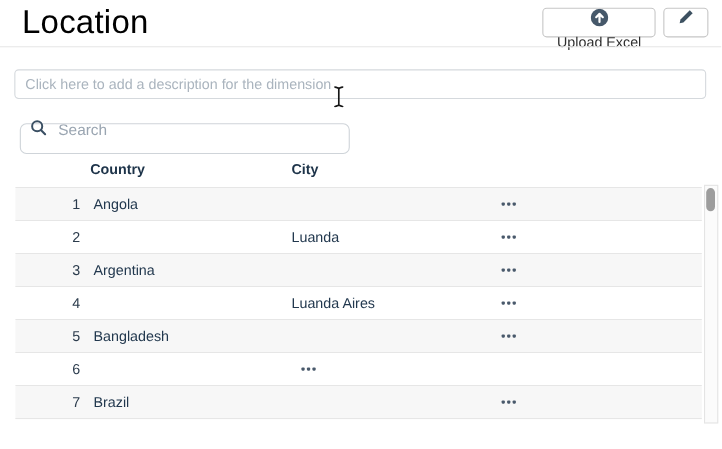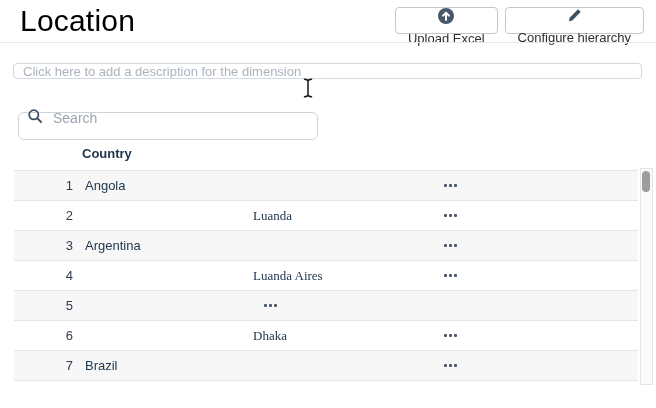--- a/index.html
+++ b/index.html
@@ -29,21 +29,21 @@
     font-size: 13px; color: #2e2e2e;
     cursor: pointer; white-space: nowrap; flex-direction: column;
   }
   .tbtn svg { display: block; }
   .header-divider {
     position: absolute; top: 42px; left: 0; width: 656px;
     border-top: 1px solid #e8e8e8;
   }
   .desc-input {
     position: absolute; left: 13px; top: 63px;
-    width: 629px; height: 16px;
+    width: 629px; height: 27px;
     border: 1px solid #d5d9dd; border-radius: 4px;
     padding: 0 9px; font-family: "Liberation Sans", sans-serif;
     font-size: 13px; color: #ec4899; background: #fff; outline: none;
   }
   .desc-input::placeholder { color: #aab4be; opacity: 1; }
   .search-wrap {
     position: absolute; left: 18px; top: 102px;
     width: 300px; height: 28px;
   }
   .search-input {
@@ -71,21 +71,21 @@
   }
   .trow {
     display: flex; align-items: center;
     height: 30px; border-bottom: 1px solid #e6e6e6;
     background: #ffffff;
     font-size: 13px; color: #22384e;
   }
   .trow.alt { background: #f7f7f7; }
   .cell-num { width: 59px; text-align: right; color: #2c3c4d; }
   .cell-country { margin-left: 12px; width: 168px; }
-  .cell-city { width: 170px; font-family: Liberation Serif, serif; }
+  .cell-city { margin-left: 12px; width: 170px; }
   .row-menu-btn {
     margin-left: 17px;
     display: inline-flex; gap: 2px; align-items: center;
     background: transparent; border: none; cursor: pointer;
     padding: 6px 4px;
   }
   .row-menu-btn .dot {
     width: 3px; height: 3px; border-radius: 1px; background: #49596b;
   }
   .scrollbar {
@@ -119,41 +119,41 @@
         </svg>
       </span>
       <span>Upload Excel</span>
     </button>
     <button class="tbtn">
       <span>
         <svg width="15" height="15" viewBox="0 0 16 16">
           <path d="M11.8 1.4 L14.6 4.2 L5.6 13.2 L2.0 14.0 L2.8 10.4 Z" fill="#3d5161"></path>
         </svg>
       </span>
-      <span>Configure hierarchy</span>
     </button>
   </div>
 
   <div class="header-divider"></div>
 
   <input class="desc-input" type="text" placeholder="Click here to add a description for the dimension" style="">
 
   <div class="search-wrap">
     <input class="search-input" type="text" placeholder="Search" style="">
     <span class="search-icon">
       <svg width="16" height="16" viewBox="0 0 16 16">
         <circle cx="6.8" cy="6.8" r="4.6" stroke="#3a4f63" stroke-width="1.8" fill="none"></circle>
         <line x1="10.4" y1="10.4" x2="14" y2="14" stroke="#3a4f63" stroke-width="1.9" stroke-linecap="round"></line>
       </svg>
     </span>
   </div>
 
   <div class="thead">
     <span class="h-num"></span>
     <span class="h-country">Country</span>
+    <span class="h-city">City</span>
   </div>
 
   <div class="tbody">
     <div class="trow alt">
       <span class="cell-num">1</span>
       <span class="cell-country">Angola</span>
       <span class="cell-city"></span>
       <button class="row-menu-btn">
         <span class="dot"></span>
         <span class="dot"></span>
@@ -189,32 +189,32 @@
       <span class="cell-city">Luanda Aires</span>
       <button class="row-menu-btn">
         <span class="dot"></span>
         <span class="dot"></span>
         <span class="dot"></span>
       </button>
     </div>
 
     <div class="trow alt">
       <span class="cell-num">5</span>
+      <span class="cell-country">Bangladesh</span>
       <span class="cell-city"></span>
       <button class="row-menu-btn">
         <span class="dot"></span>
         <span class="dot"></span>
         <span class="dot"></span>
       </button>
     </div>
 
     <div class="trow">
       <span class="cell-num">6</span>
       <span class="cell-country"></span>
-      <span class="cell-city">Dhaka</span>
       <button class="row-menu-btn">
         <span class="dot"></span>
         <span class="dot"></span>
         <span class="dot"></span>
       </button>
     </div>
 
     <div class="trow alt">
       <span class="cell-num">7</span>
       <span class="cell-country">Brazil</span>

